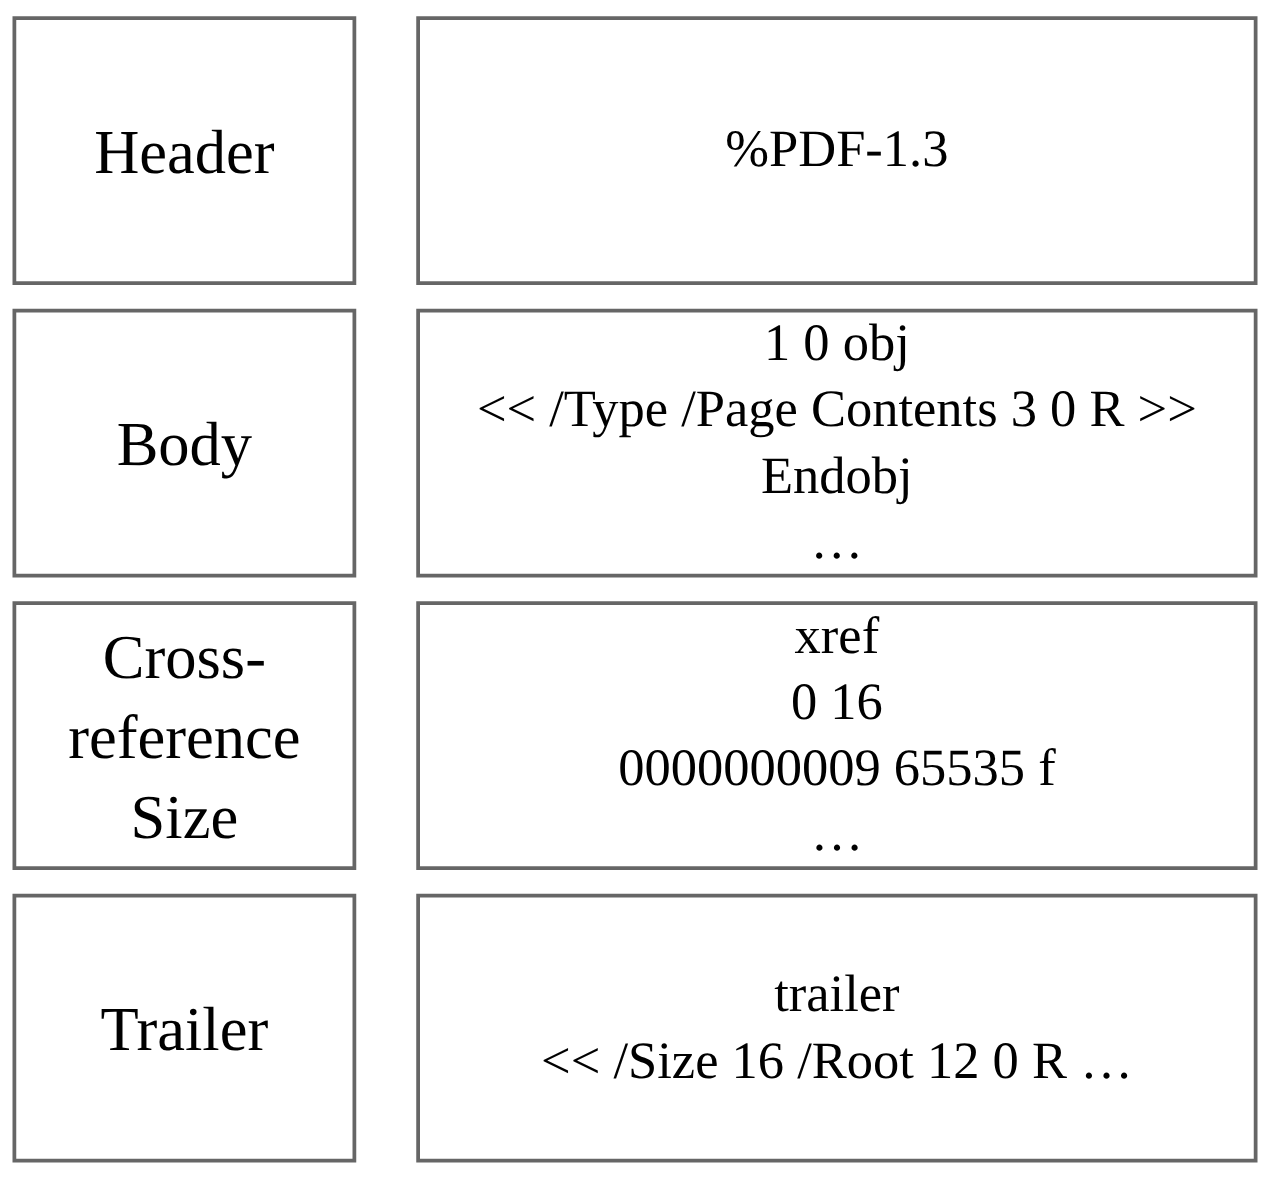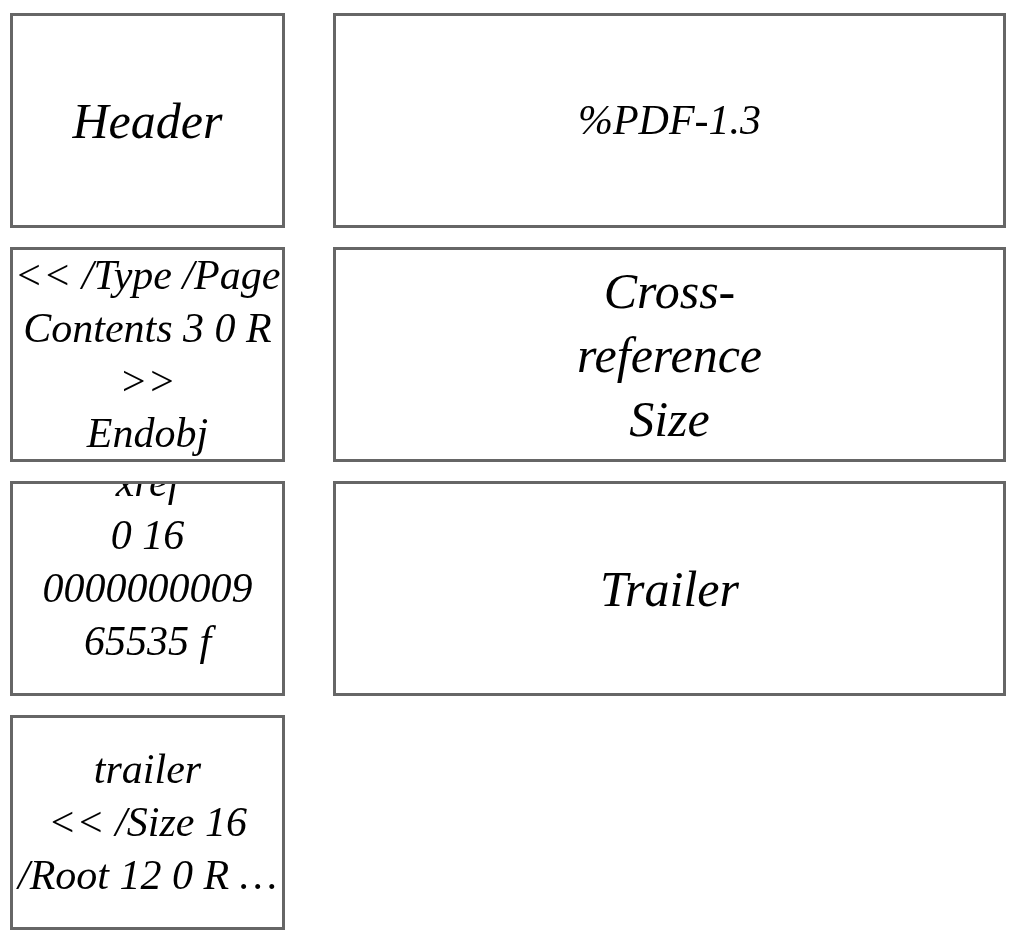--- a/index.html
+++ b/index.html
@@ -8,21 +8,20 @@
     background: #ffffff;
   }
   .canvas {
     position: relative;
     width: 1018px;
     height: 944px;
     background: #ffffff;
     font-family: "Liberation Serif", "DejaVu Serif", serif;
     color: #000000;
     box-sizing: border-box;
-    font-style: italic;
   }
   .diagram {
     position: absolute;
     top: 13px;
     left: 10px;
     display: grid;
     grid-template-columns: 275px 673px;
     grid-auto-rows: 215px;
     column-gap: 48px;
     row-gap: 19px;
@@ -55,20 +54,23 @@
 <div class="canvas">
   <div class="diagram">
 
     <div class="box label-box">
       <span class="multiline">Header</span>
     </div>
     <div class="box content-box">
       <span class="multiline">%PDF-1.3</span>
     </div>
 
+    <div class="box label-box">
+      <span class="multiline">Body</span>
+    </div>
     <div class="box content-box">
       <span class="multiline">1 0 obj
 &lt;&lt; /Type /Page Contents 3 0 R &gt;&gt;
 Endobj
 …</span>
     </div>
 
     <div class="box label-box">
       <span class="multiline">Cross-
 reference

